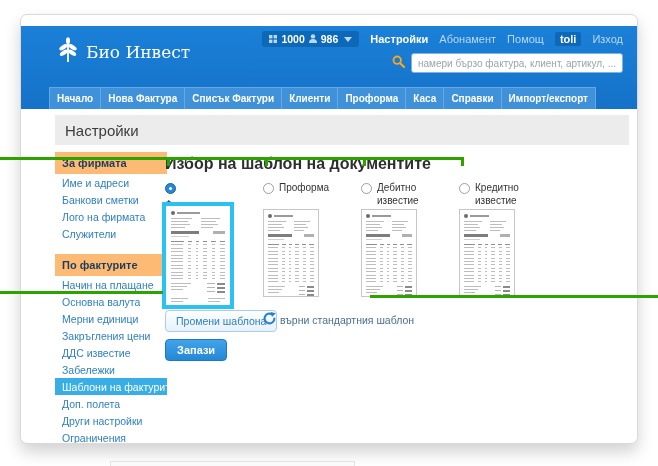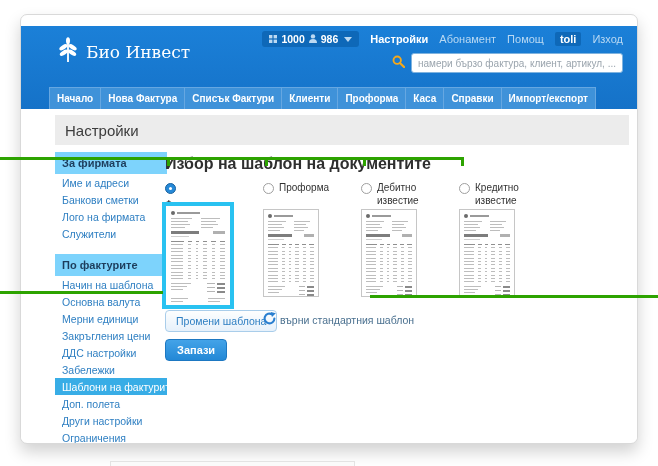--- a/index.html
+++ b/index.html
@@ -28,21 +28,21 @@
   
   .nav-row{display:flex;align-items:flex-end;padding:6px 12px 0 28px;height:28px;}
   .tabs{display:flex;height:22px;}
   .tab{background:#3f92d9;border:1px solid #66a7e1;border-bottom:none;margin-right:-1px;color:#fff;
     font-size:10px;font-weight:bold;padding:5px 7px 0;white-space:nowrap;cursor:pointer;}
   
   .content{position:relative;background:#fff;height:330px;}
   .title-strip{position:absolute;left:34px;top:6px;width:574px;height:30px;background:#ececec;
     box-sizing:border-box;padding:7px 10px;font-size:15px;color:#3c3c3c;}
   .sidebar{position:absolute;left:34px;top:43px;width:112px;}
-  .sb-header{background:#7dd3fc;color:#1d3d5c;font-weight:bold;font-size:11px;padding:5px 7px;margin-top:12px;}
+  .sb-header{background:#fdba74;color:#1d3d5c;font-weight:bold;font-size:11px;padding:5px 7px;margin-top:12px;}
   .sb-header.first{margin-top:0;}
   .sb-item{font-size:10.5px;color:#2e7fc2;padding:2.5px 7px;cursor:pointer;white-space:nowrap;}
   .sb-item.selected{background:#38ade6;color:#fff;}
   .main{position:absolute;left:144px;top:36px;width:468px;height:290px;}
   .main-title{position:absolute;left:0;top:10px;font-size:16px;font-weight:bold;color:#2f2f2f;}
   .option{position:absolute;top:37px;display:flex;gap:5px;width:92px;cursor:pointer;}
   .radio{width:11px;height:11px;border-radius:50%;background:#fff;border:1px solid #9f9f9f;
     box-sizing:border-box;flex:0 0 auto;margin-top:1px;position:relative;}
   .radio.sel{background:#2589d8;border-color:#19629f;}
   .radio.sel::after{content:'';position:absolute;left:3px;top:3px;width:3px;height:3px;border-radius:50%;background:#fff;}
@@ -155,25 +155,25 @@
 
     <div class="content">
       <div class="title-strip">Настройки</div>
       <aside class="sidebar">
           <div class="sb-header first">За фирмата</div>
           <div class="sb-item">Име и адреси</div>
           <div class="sb-item">Банкови сметки</div>
           <div class="sb-item">Лого на фирмата</div>
           <div class="sb-item">Служители</div>
           <div class="sb-header">По фактурите</div>
-          <div class="sb-item">Начин на шаблона</div>
+          <div class="sb-item">Начин на плащане</div>
           <div class="sb-item">Основна валута</div>
           <div class="sb-item">Мерни единици</div>
           <div class="sb-item">Закръгления цени</div>
-          <div class="sb-item">ДДС настройки</div>
+          <div class="sb-item">ДДС известие</div>
           <div class="sb-item">Забележки</div>
           <div class="sb-item selected">Шаблони на фактурите</div>
           <div class="sb-item">Доп. полета</div>
           <div class="sb-item">Други настройки</div>
           <div class="sb-item">Ограничения</div>
         </aside>
       <main class="main">
         <div class="main-title">Избор на шаблон на документите</div>
         <div id="options-host">
             <div class="option" style="left: 0px; flex-direction: column;">

